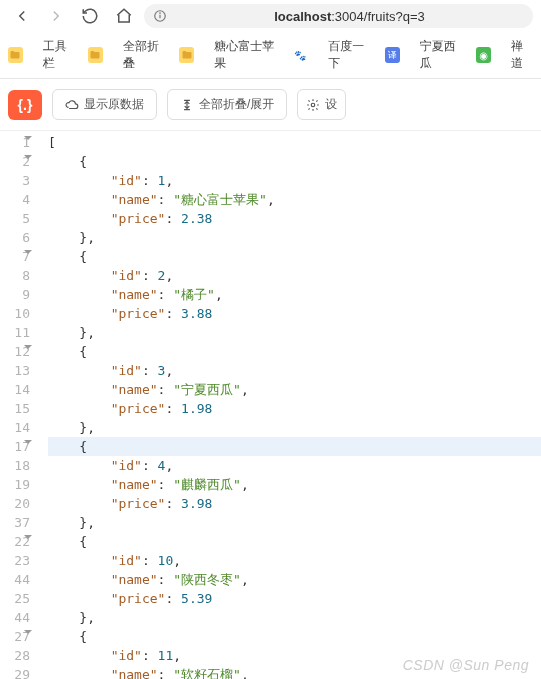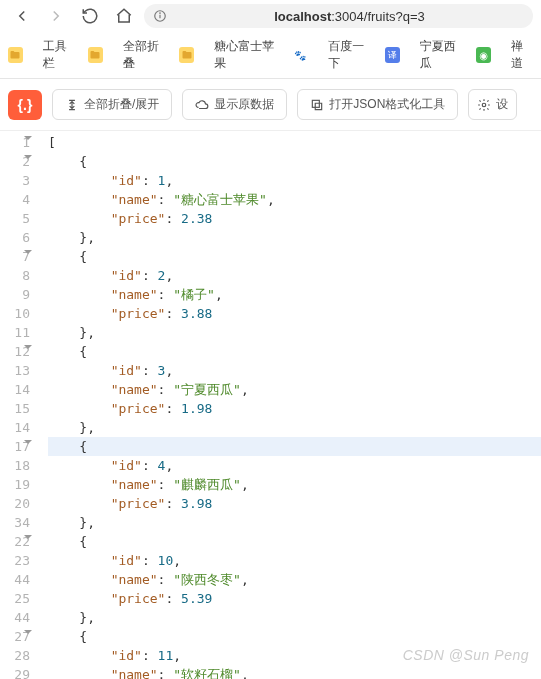--- a/index.html
+++ b/index.html
@@ -36,21 +36,21 @@
     .gutter div { height: 19px; position: relative; }
     .fold { position: absolute; right: -2px; top: 3px; width: 0; height: 0; border-top: 4px solid #999; border-left: 4px solid transparent; border-right: 4px solid transparent; }
     .code { flex: 1; padding: 2px 0 2px 10px; }
     .code div { height: 19px; white-space: pre; }
     .code .hl { background: #e9f1fb; }
     .p { color: #333; }
     .key { color: #a35c24; }
     .num { color: #186b86; }
     .str { color: #4f8a2b; }
     
-    .watermark { position: fixed; bottom: 16px; right: 12px; color: #ccc; font-size: 14px; font-style: italic; letter-spacing: 0.5px; }
+    .watermark { position: fixed; bottom: 6px; right: 12px; color: #ccc; font-size: 14px; font-style: italic; letter-spacing: 0.5px; }
   </style>
 </head>
 <body>
 
 <div class="nav-bar">
   <div class="nav-btn">
     <svg viewBox="0 0 24 24" fill="none" stroke="currentColor" stroke-width="2">
         <path d="M15 18l-6-6 6-6"></path>
       </svg>
   </div>
@@ -120,41 +120,32 @@
       <span class="favicon green">◉</span>
       <span>禅道</span>
     </div>
   </div>
 
 <div class="ext-toolbar">
   <div class="logo-badge">{.}</div>
   <div class="ext-btn">
     <span class="icon">
       <svg viewBox="0 0 24 24" width="14" height="14" fill="none" stroke="currentColor" stroke-width="2">
-          <path d="M7 4h10M7 20h10M12 8v8M8 10l4-4 4 4M8 14l4 4 4-4"></path>
-        </svg>
-    </span>
-    <span>全部折叠/展开</span>
+          <path d="M6 16a4 4 0 1 1 .7-7.9A6 6 0 0 1 18 10a4 4 0 0 1 0 8H7"></path>
+        </svg>
+    </span>
+    <span>显示原数据</span>
   </div>
   <div class="ext-btn">
     <span class="icon">
       <svg viewBox="0 0 24 24" width="14" height="14" fill="none" stroke="currentColor" stroke-width="2">
-          <path d="M6 16a4 4 0 1 1 .7-7.9A6 6 0 0 1 18 10a4 4 0 0 1 0 8H7"></path>
-        </svg>
-    </span>
-    <span>显示原数据</span>
-  </div>
-  <div class="ext-btn">
-    <span class="icon">
-      <svg viewBox="0 0 24 24" width="14" height="14" fill="none" stroke="currentColor" stroke-width="2">
-          <rect x="4" y="4" width="12" height="12"></rect>
-          <path d="M9 9h11v11H9z"></path>
-        </svg>
-    </span>
-    <span>打开JSON格式化工具</span>
+          <path d="M7 4h10M7 20h10M12 8v8M8 10l4-4 4 4M8 14l4 4 4-4"></path>
+        </svg>
+    </span>
+    <span>全部折叠/展开</span>
   </div>
   <div class="ext-btn" style="padding:6px 8px;">
     <span class="icon">
       <svg viewBox="0 0 24 24" width="14" height="14" fill="none" stroke="currentColor" stroke-width="2">
           <circle cx="12" cy="12" r="3"></circle>
           <path d="M12 2v3M12 19v3M4.2 4.2l2.1 2.1M17.7 17.7l2.1 2.1M2 12h3M19 12h3M4.2 19.8l2.1-2.1M17.7 6.3l2.1-2.1"></path>
         </svg>
     </span>
     <span>设</span>
   </div>
@@ -175,21 +166,21 @@
       <div>11</div>
       <div>12<span class="fold"></span></div>
       <div>13</div>
       <div>14</div>
       <div>15</div>
       <div>14</div>
       <div>17<span class="fold"></span></div>
       <div>18</div>
       <div>19</div>
       <div>20</div>
-      <div>34</div>
+      <div>37</div>
       <div>22<span class="fold"></span></div>
       <div>23</div>
       <div>44</div>
       <div>25</div>
       <div>44</div>
       <div>27<span class="fold"></span></div>
       <div>28</div>
       <div>29</div>
       <div>30</div>
     </div>

